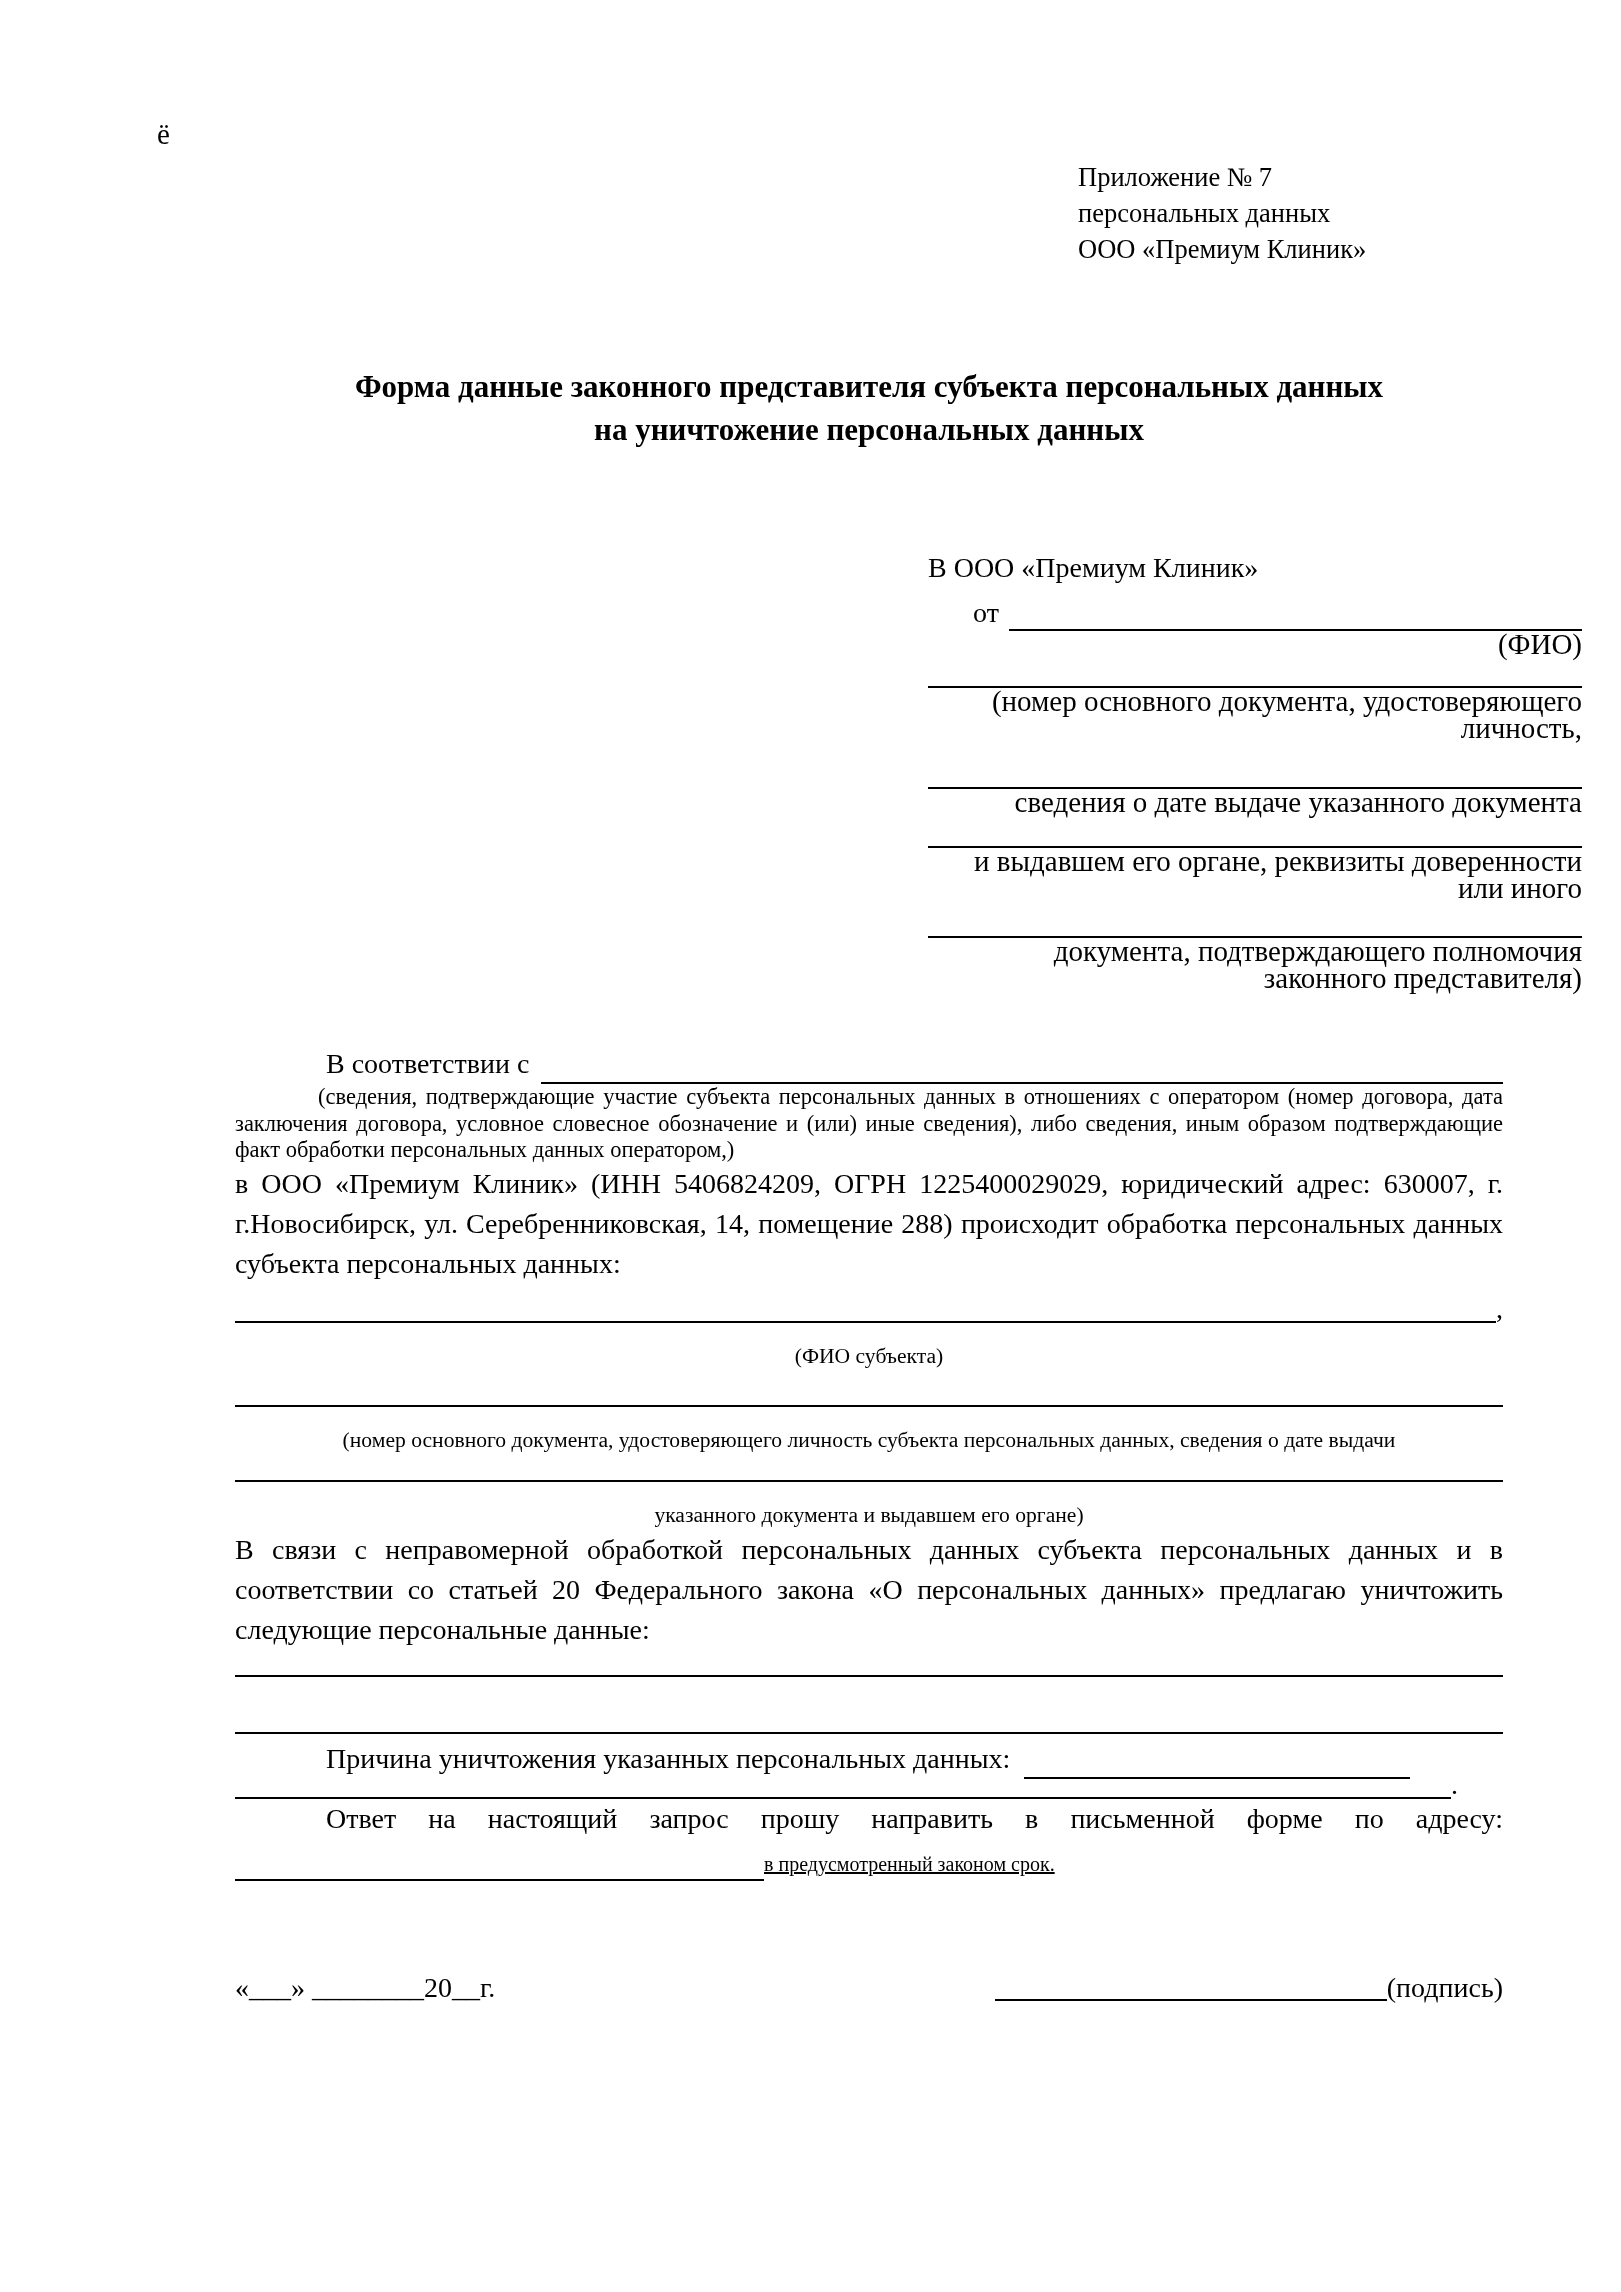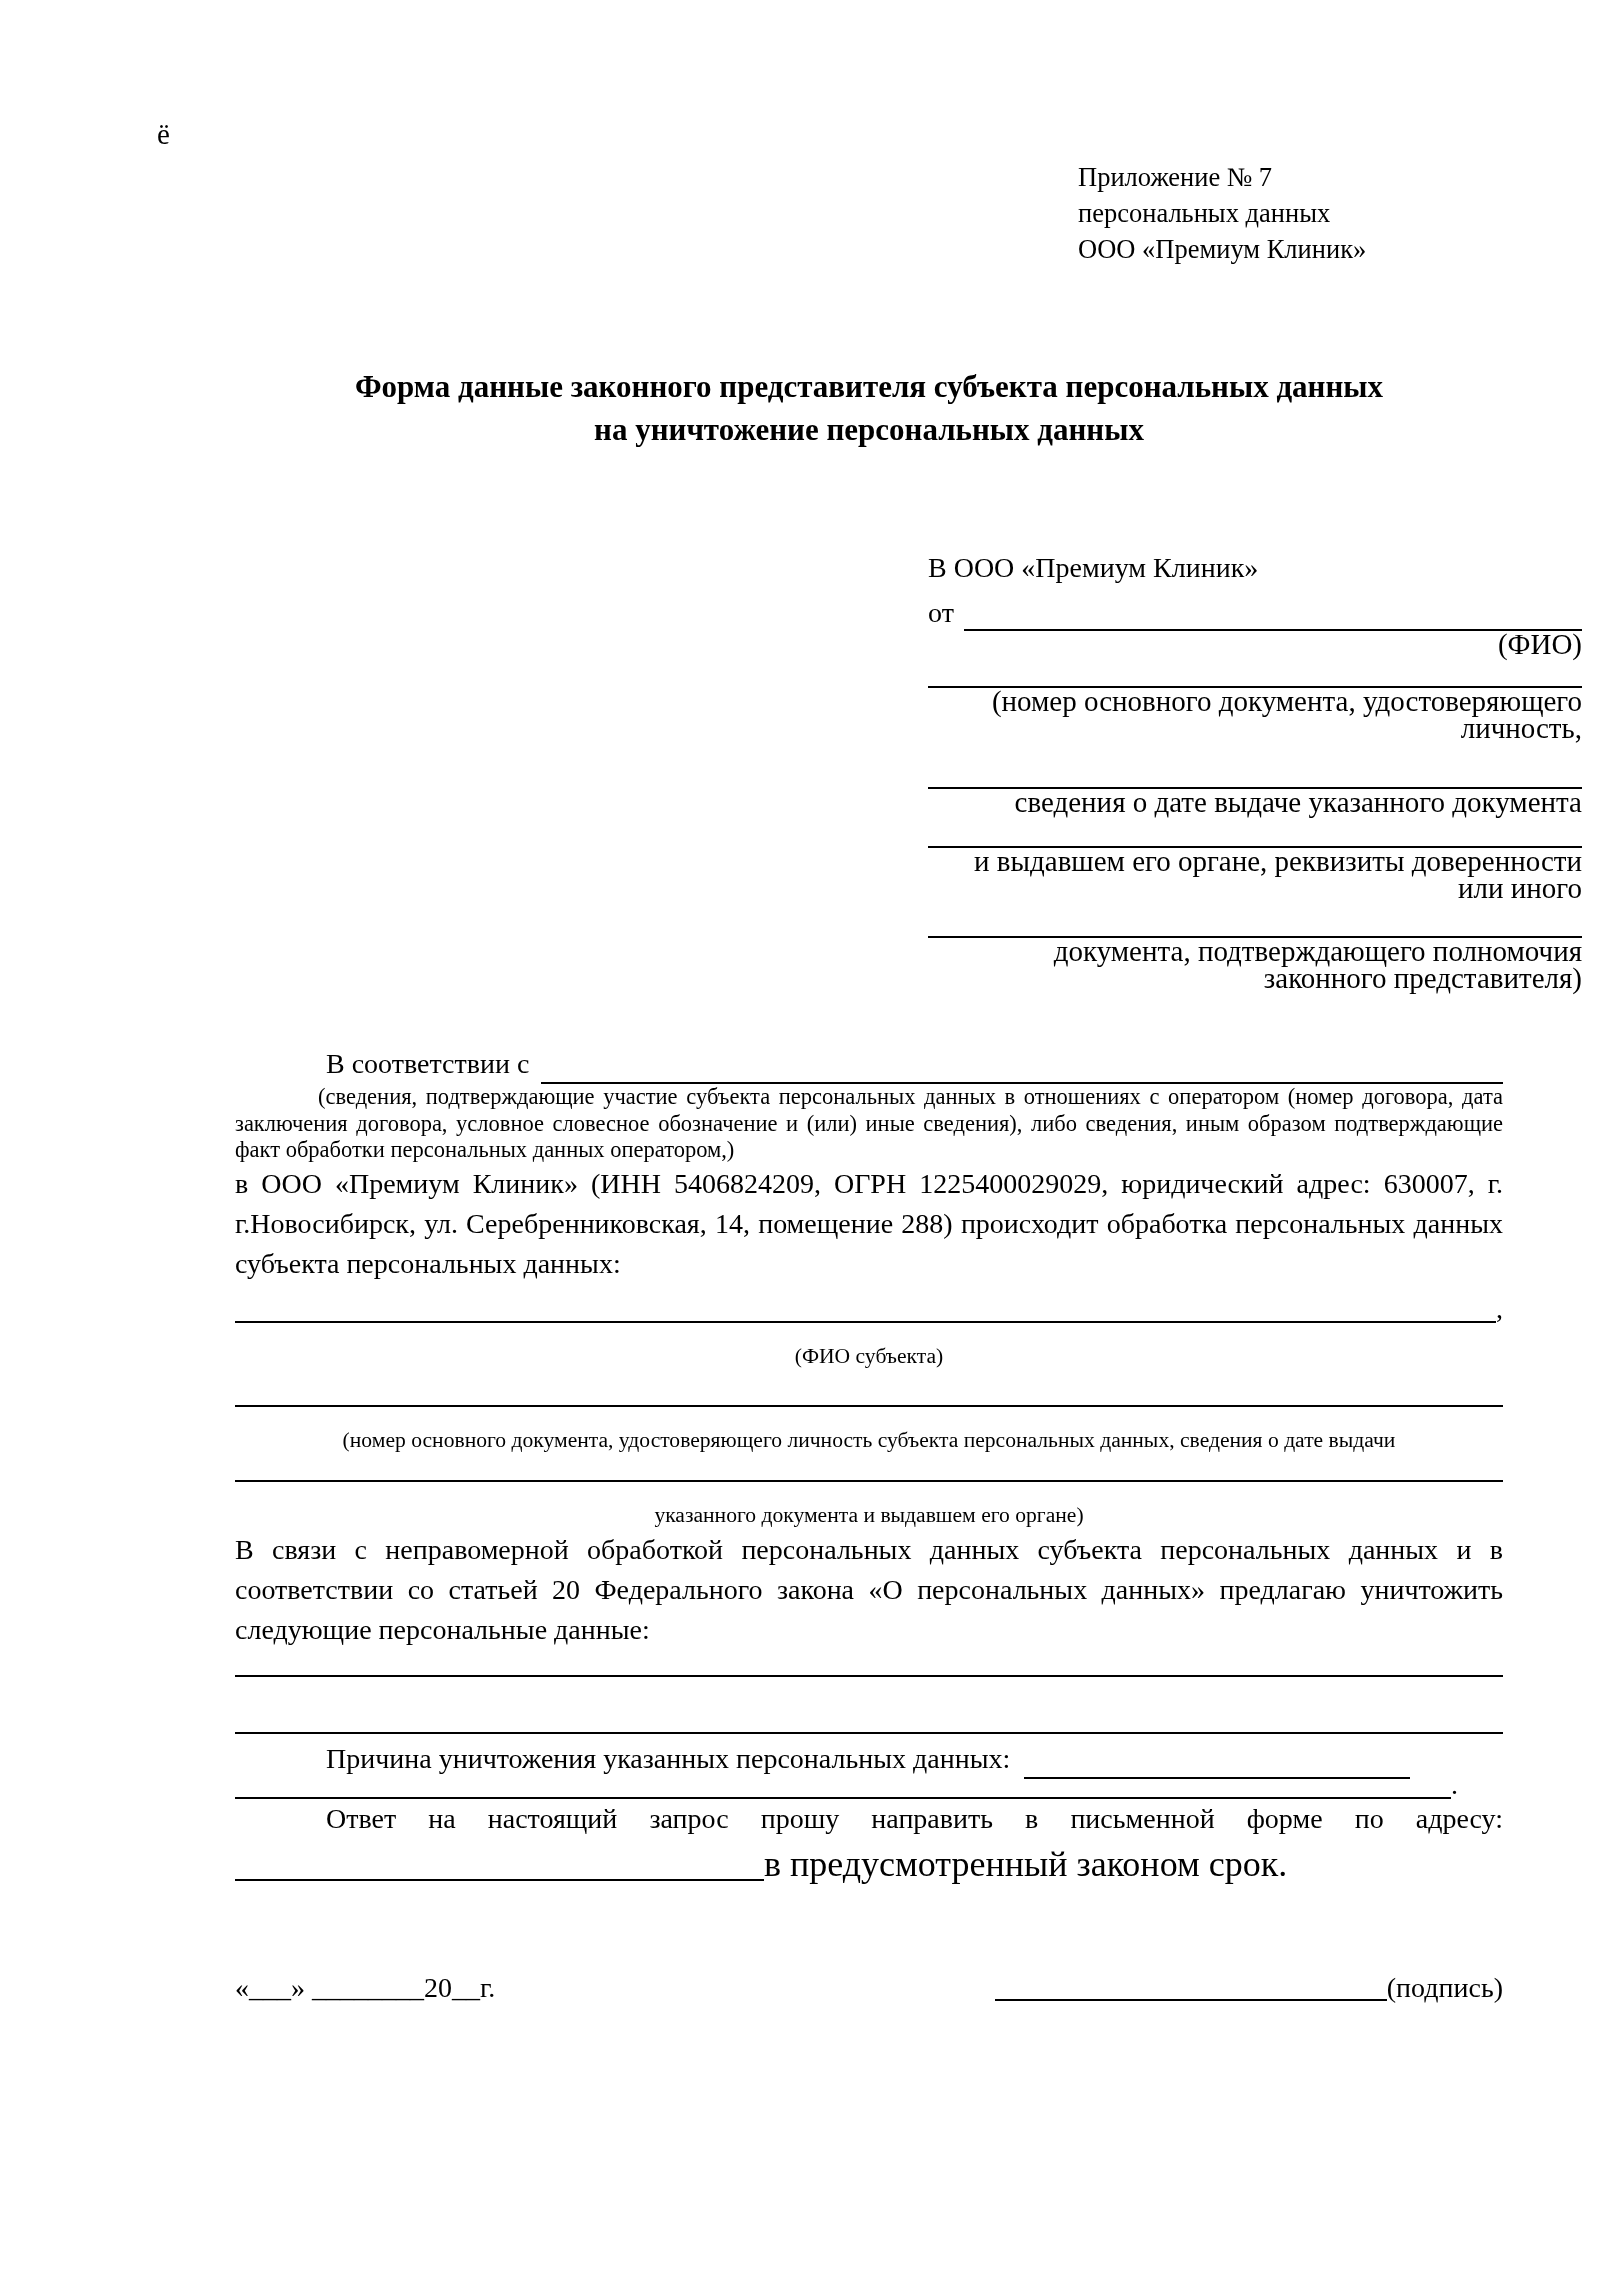--- a/index.html
+++ b/index.html
@@ -35,21 +35,21 @@
     line-height: 43px;
   }
 
   .addressee {
     margin-top: 98px;
     margin-left: 693px;
     width: 654px;
     font-size: 28px;
     line-height: 37px;
   }
-  .from-row { display: flex; align-items: flex-end; margin-top: 5.9px; height: 39px; }
+  .from-row { display: flex; align-items: flex-end; margin-top: 5.9px; height: 39px; margin-left: 45px; }
   .from-row .lbl { white-space: nowrap; padding-right: 9.8px; }
   .fill { flex: 1 1 auto; border-bottom: 2.5px solid #000; }
   .cap {
     font-size: 29px;
     line-height: 27.4px;
     text-align: right;
   }
   .ul { border-bottom: 2.5px solid #000; height: 0; }
   .ul.g1 { margin-top: 27.4px; }
   .ul.g2 { margin-top: 45px; }
@@ -84,21 +84,21 @@
   .data-blank-2 { margin-top: 55px; }
 
   .reason-row { display: flex; align-items: flex-end; margin-top: 7.8px; height: 37px; padding-left: 91px; padding-right: 93px; }
   .reason-row .lbl { white-space: nowrap; padding-right: 13.7px; }
   .period-row { height: 19.6px; padding-right: 45px; }
 
   .reply-p { margin-top: 5.9px; text-indent: 91px; }
 
   .term-row { display: flex; align-items: flex-end; margin-top: 3.9px; height: 39px; }
   .term-row .addr-line { width: 529px; border-bottom: 2.5px solid #000; flex: 0 0 auto; }
-  .term-row .tail { font-size: 36px; line-height: 33px; white-space: nowrap; }
+  .term-row .tail { font-size: 20px; line-height: 33px; white-space: nowrap; text-decoration: underline; }
 
   .footer-row { display: flex; align-items: flex-end; margin-top: 88px; font-size: 28px; line-height: 37px; gap: 32px; }
   .footer-row .date { white-space: nowrap; }
   .sig-group { margin-left: auto; display: flex; align-items: flex-end; }
   .sig-line { width: 392px; border-bottom: 2.5px solid #000; height: 0; margin-bottom: 5.9px; }
   .sig-cap { white-space: nowrap; }
 </style>
 </head>
 <body>
 

